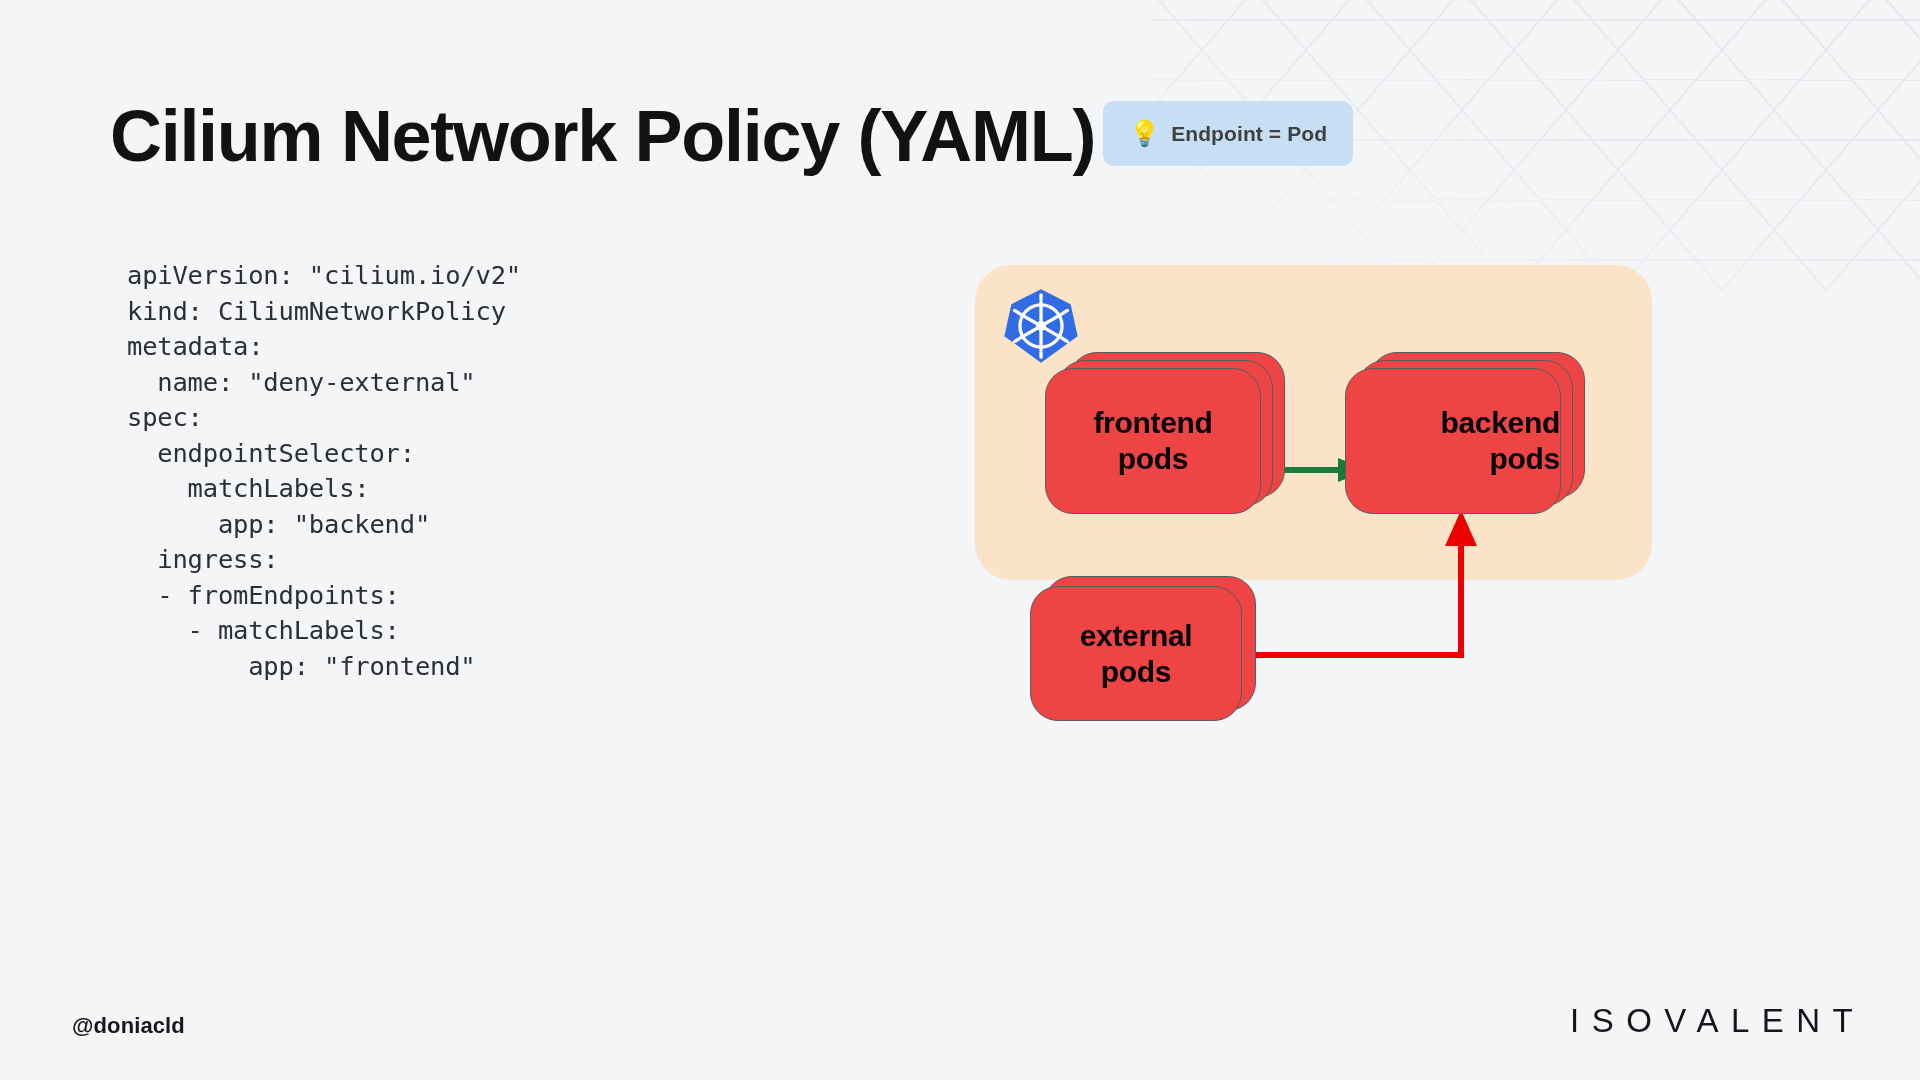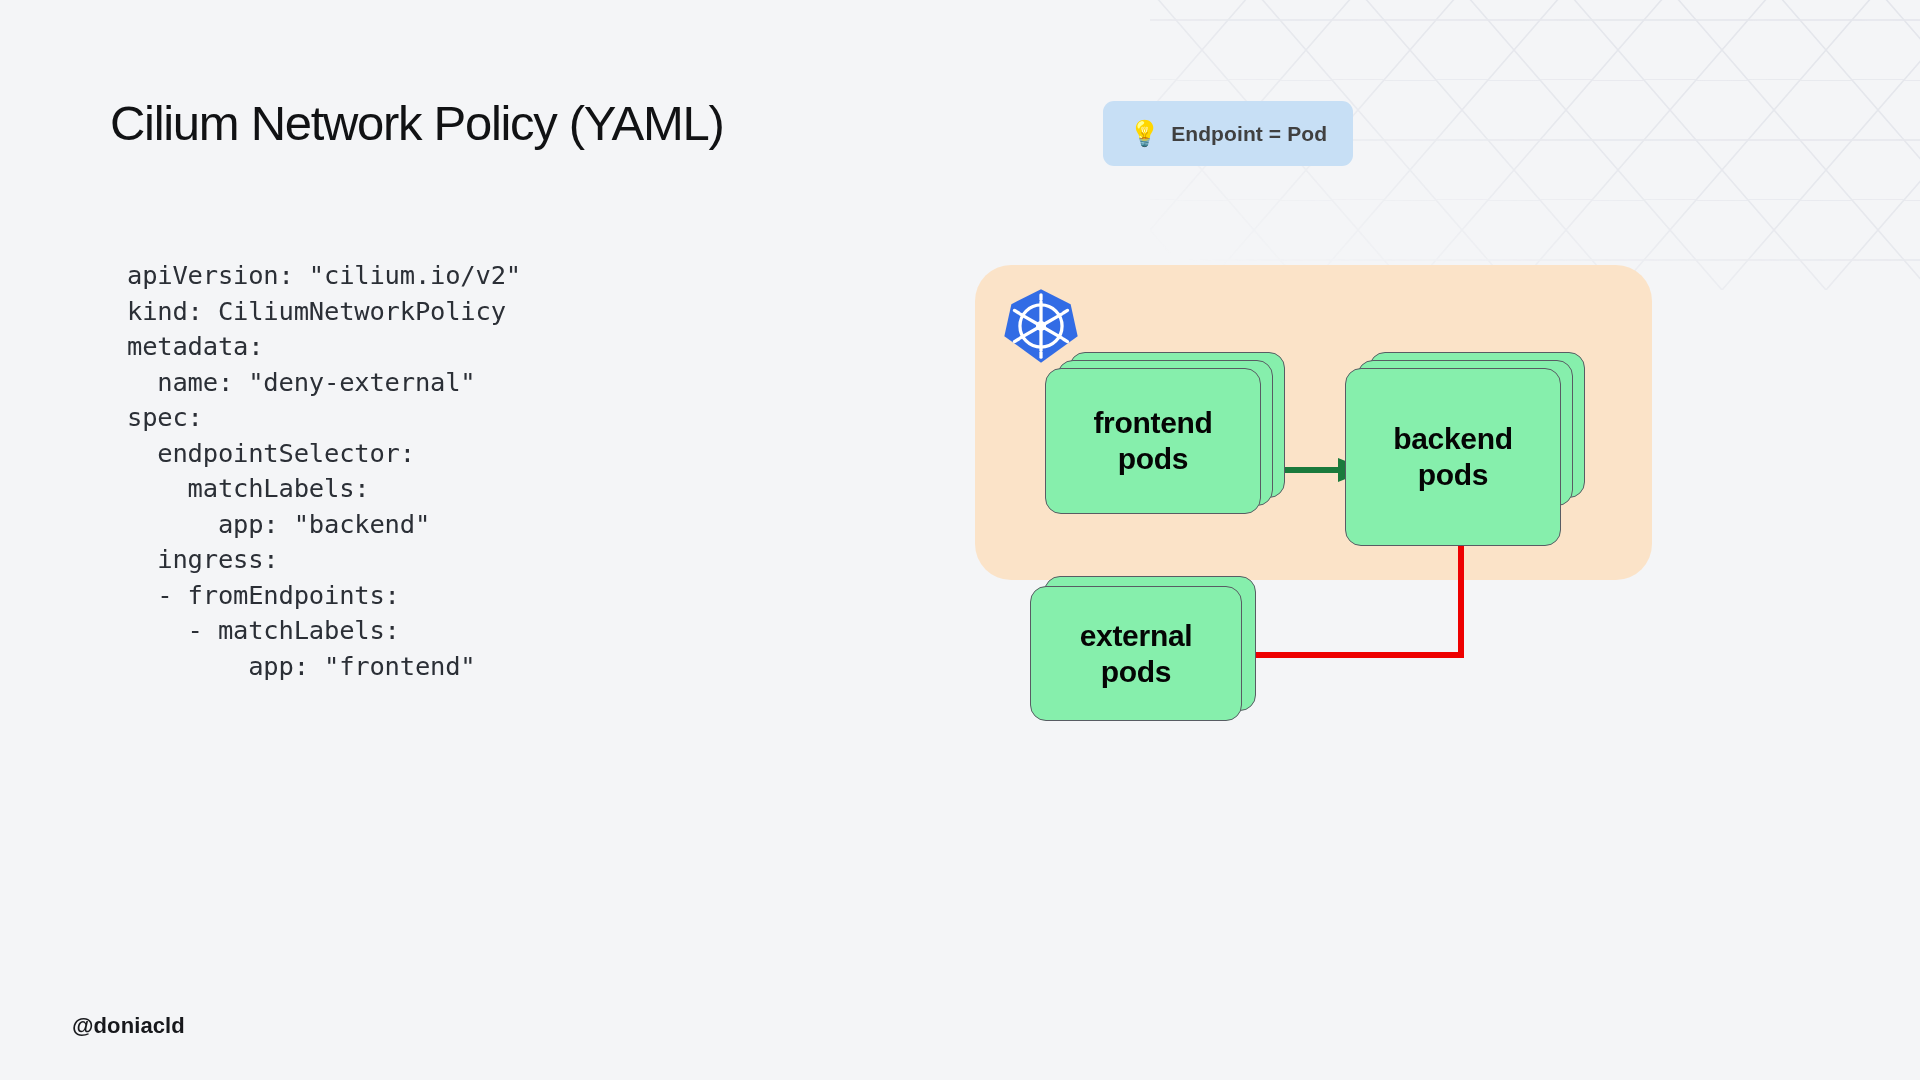--- a/index.html
+++ b/index.html
@@ -24,22 +24,22 @@
     position:absolute;
     top:-40px; right:-30px;
     width:800px; height:330px;
     pointer-events:none;
   }
 
   
   #title {
     position:absolute;
     left:110px; top:95px;
-    font-size:49px;
-    font-weight:normal;
+    font-size:72px;
+    font-weight:bold;
     letter-spacing:-1.3px;
     color:#111214;
     white-space:nowrap;
   }
 
   
   #badge {
     position:absolute;
     left:1103px; top:101px;
     height:65px;
@@ -84,23 +84,23 @@
     position:absolute;
     left:1002px; top:287px;
     width:78px; height:78px;
   }
 
   
   .pod-stack { position:absolute; }
 
   .pod-card {
     position:absolute;
-    background:#86efac;
+    background:#ef4444;
     border:1.6px solid #585c63;
-    border-radius:16px;
+    border-radius:28px;
   }
   .pod-card.top {
     display:flex;
     flex-direction:column;
     align-items:center;
     justify-content:center;
     z-index:5;
   }
   .pod-line {
     font-size:30px;
@@ -220,21 +220,21 @@
     <div class="pod-card layer-2" style="left:12px; top:-8px;  width:216px; height:146px;"></div>
     <div class="pod-card top" style="left:0;    top:0;     width:216px; height:146px;">
       <span class="pod-line">frontend</span>
       <span class="pod-line">pods</span>
     </div>
   </div>
 
   <div id="stack-backend" class="pod-stack">
     <div class="pod-card layer-3" style="left:24px; top:-16px; width:216px; height:146px;"></div>
     <div class="pod-card layer-2" style="left:12px; top:-8px;  width:216px; height:146px;"></div>
-    <div class="pod-card top" style="left:0;    top:0;     width:216px; height:178px;">
+    <div class="pod-card top" style="left:0;    top:0;     width:216px; height:146px;align-items:flex-end;">
       <span class="pod-line">backend</span>
       <span class="pod-line">pods</span>
     </div>
   </div>
 
   <div id="stack-external" class="pod-stack">
     <div class="pod-card layer-2" style="left:14px; top:-10px; width:212px; height:135px;"></div>
     <div class="pod-card top" style="left:0;    top:0;     width:212px; height:135px;">
       <span class="pod-line">external</span>
       <span class="pod-line">pods</span>
@@ -246,14 +246,17 @@
     <polygon points="88,3 118,15 88,27" fill="#1a7a3c"></polygon>
   </svg>
 
   <svg id="arrow-red" viewBox="0 0 240 155" xmlns="http://www.w3.org/2000/svg">
     <path d="M0 145 L206 145 L206 28" fill="none" stroke="#ee0000" stroke-width="6" stroke-linecap="square" stroke-linejoin="miter"></path>
     <polygon points="206,0 222,36 190,36" fill="#ee0000"></polygon>
   </svg>
 
   <div id="handle">@doniacld</div>
 
+  <div id="isovalent-logo">
+    <div class="iso-text">ISOVALENT</div>
+  </div>
 
 </div>
 
 </body></html>

